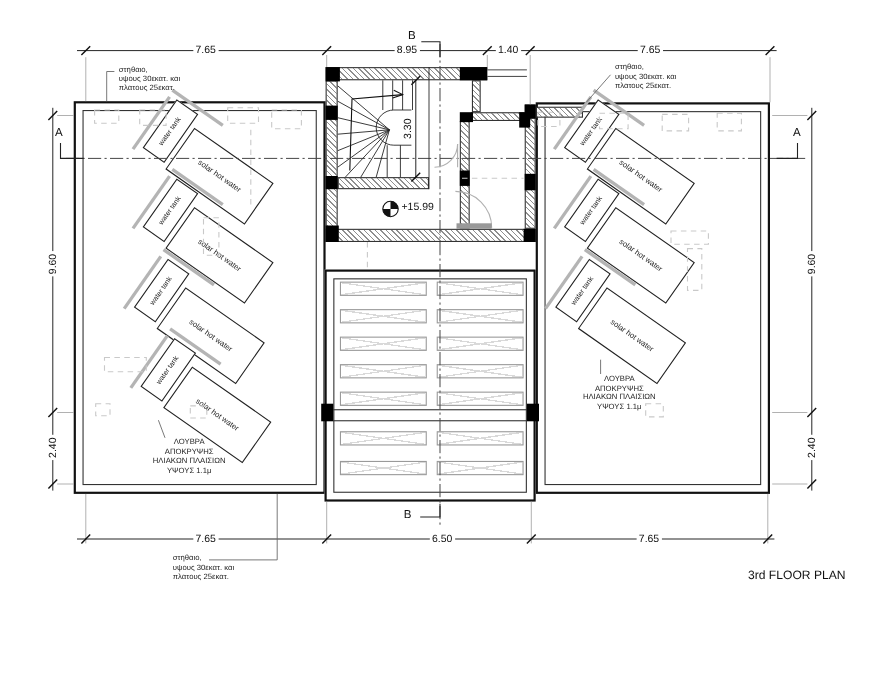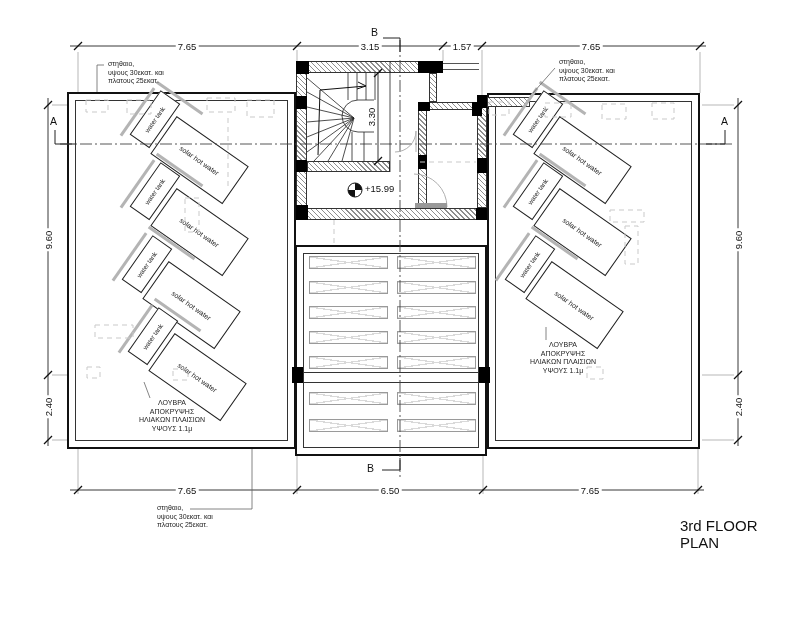--- a/index.html
+++ b/index.html
@@ -34,21 +34,21 @@
            display:flex; align-items:center; justify-content:center; font-size:7px; color:#222; }
   .louv-v { position:absolute; left:-8px; top:2px;  width:3px;  height:58px; background:#b4b4b4; }
   .louv-h { position:absolute; left:-8px; top:-6px; width:56px; height:3px;  background:#b4b4b4; }
   
   .note { position:absolute; z-index:6; font-size:7px; line-height:8.5px; color:#222; }
   .dim  { position:absolute; z-index:6; font-size:9.5px; color:#111; background:#fff; padding:0 2px;
           transform:translate(-50%,-50%); white-space:nowrap; }
   .dim.rot { transform:translate(-50%,-50%) rotate(-90deg); }
   .sec  { position:absolute; z-index:6; font-size:10.5px; color:#111; }
   .lvl  { position:absolute; z-index:6; font-size:9.5px; color:#111; }
-  .title{ position:absolute; z-index:6; font-size:15px; color:#111; }
+  .title{ position:absolute; z-index:6; font-size:11px; color:#111; }
   svg.lines { position:absolute; left:0; top:0; z-index:4; pointer-events:none; }
 </style>
 </head>
 <body>
 
 <div id="plan">
 
   <div class="wing" style="left:67px; top:92px; width:229px; height:357px;">
     <div class="wing-inner"></div>
   </div>
@@ -294,25 +294,25 @@
     <rect x="415" y="203" width="32" height="5" fill="#999" stroke="none"></rect>
 
     <g>
       <circle cx="355" cy="190" r="7" fill="#fff" stroke="#111" stroke-width="1"></circle>
       <path d="M355,190 L355,183 A7,7 0 0 1 362,190 Z" fill="#111"></path>
       <path d="M355,190 L355,197 A7,7 0 0 1 348,190 Z" fill="#111"></path>
     </g>
   </svg>
 
   <span class="dim" style="left:187px; top:46px;">7.65</span>
-  <span class="dim" style="left:370px; top:46px;">3.15</span>
-  <span class="dim" style="left:462px; top:46px;">1.57</span>
+  <span class="dim" style="left:370px; top:46px;">8.95</span>
+  <span class="dim" style="left:462px; top:46px;">1.40</span>
   <span class="dim" style="left:591px; top:46px;">7.65</span>
   <span class="dim" style="left:187px; top:490px;">7.65</span>
-  <span class="dim" style="left:390px; top:490px;">6.50</span>
+  <span class="dim" style="left:402px; top:490px;">6.50</span>
   <span class="dim" style="left:590px; top:490px;">7.65</span>
   <span class="dim rot" style="left:48px; top:240px;">9.60</span>
   <span class="dim rot" style="left:48px; top:407px;">2.40</span>
   <span class="dim rot" style="left:738px; top:240px;">9.60</span>
   <span class="dim rot" style="left:738px; top:407px;">2.40</span>
   <span class="dim rot" style="left:371px; top:117px;">3.30</span>
 
   <span class="sec" style="left:50px;  top:115px;">A</span>
   <span class="sec" style="left:721px; top:115px;">A</span>
   <span class="sec" style="left:371px; top:26px;">B</span>

